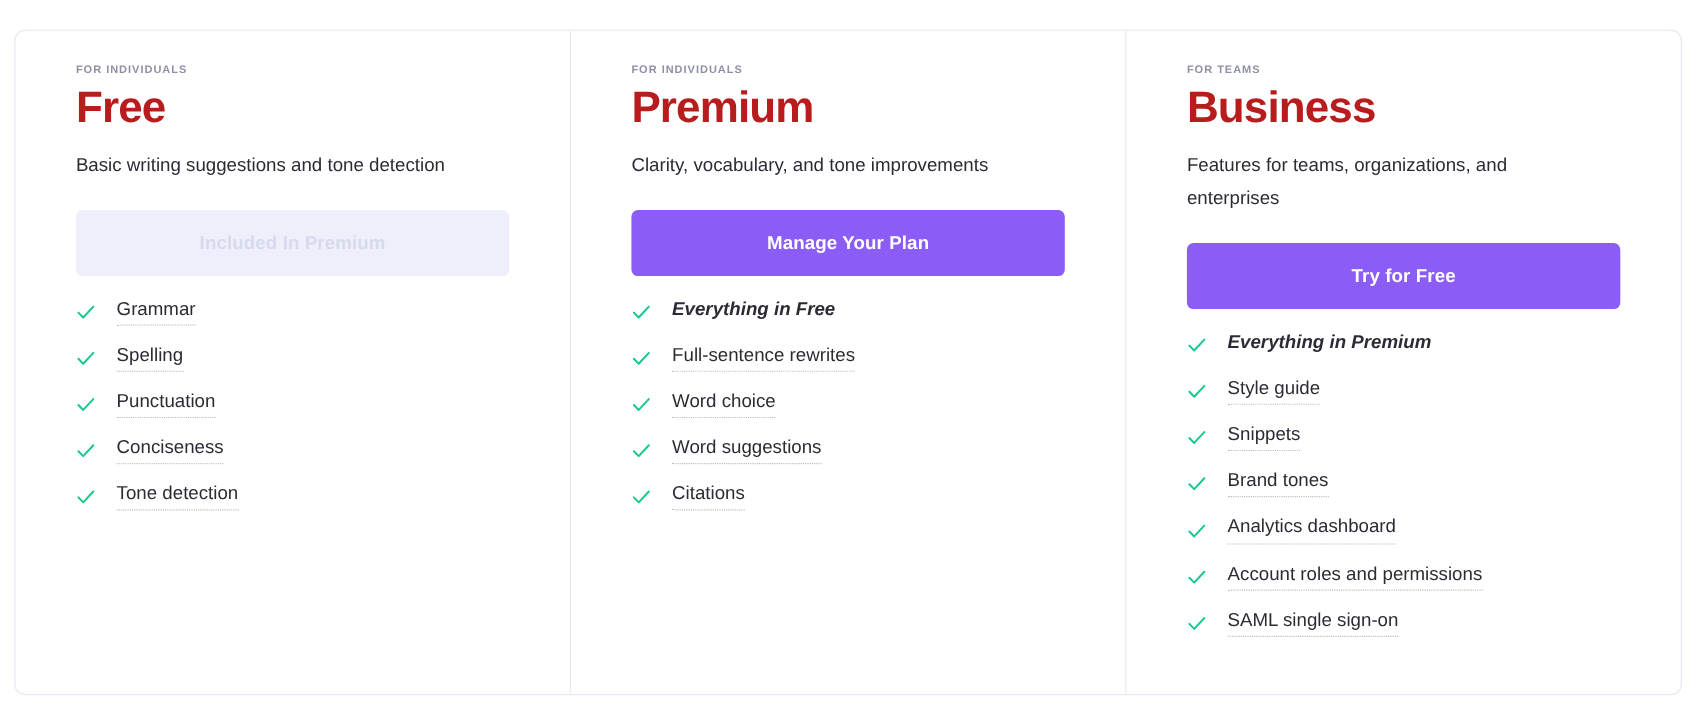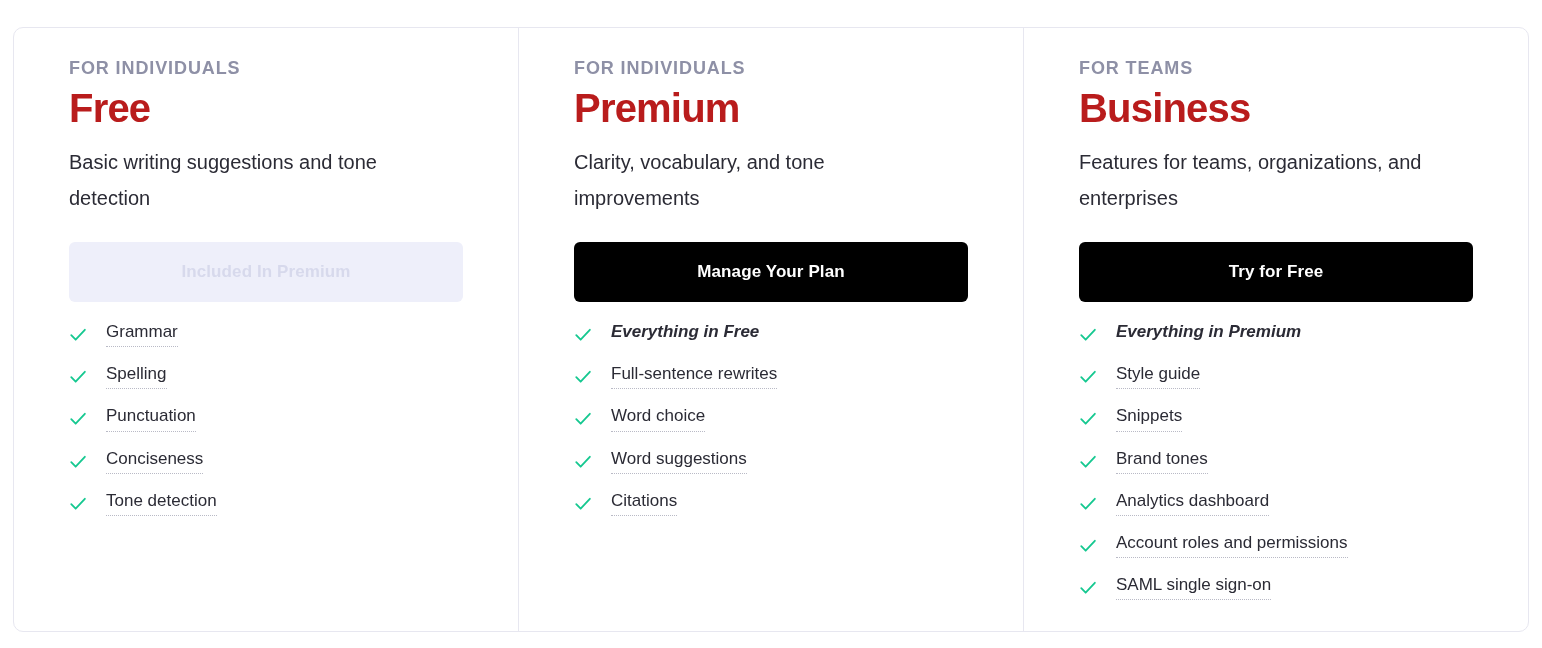--- a/index.html
+++ b/index.html
@@ -35,40 +35,40 @@
     flex: 1 1 0;
     box-sizing: border-box;
     padding: 29px 55px 0 55px;
     position: relative;
   }
   .plan-column + .plan-column {
     border-left: 1px solid #e7e7f0;
   }
 
   .plan-eyebrow {
-    font-size: 18px;
+    font-size: 10px;
     font-weight: 700;
     letter-spacing: 0.9px;
     color: #8e90a6;
     text-transform: uppercase;
     margin: 0 0 6px 0;
     line-height: 1.3;
   }
 
   .plan-name {
     font-size: 40px;
     font-weight: 700;
     color: #b91c1c;
     letter-spacing: -0.8px;
     margin: 0 0 14px 0;
     line-height: 1.12;
   }
 
   .plan-desc {
-    font-size: 20px;
+    font-size: 17px;
     color: #2b2b35;
     line-height: 1.78;
     margin: 0 0 26px 0;
     max-width: 360px;
   }
 
   .plan-cta {
     display: block;
     width: 100%;
     box-sizing: border-box;
@@ -79,21 +79,21 @@
     font-size: 17px;
     font-weight: 700;
     letter-spacing: 0.1px;
     cursor: pointer;
     margin-bottom: 20px;
     padding: 0;
     text-align: center;
     line-height: 60px;
   }
   .plan-cta.primary {
-    background: #000000;
+    background: #8b5cf6;
     color: #ffffff;
   }
   .plan-cta.disabled {
     background: #eeeffa;
     color: #d7d9ec;
     cursor: default;
   }
 
   .feature-list {
     list-style: none;

